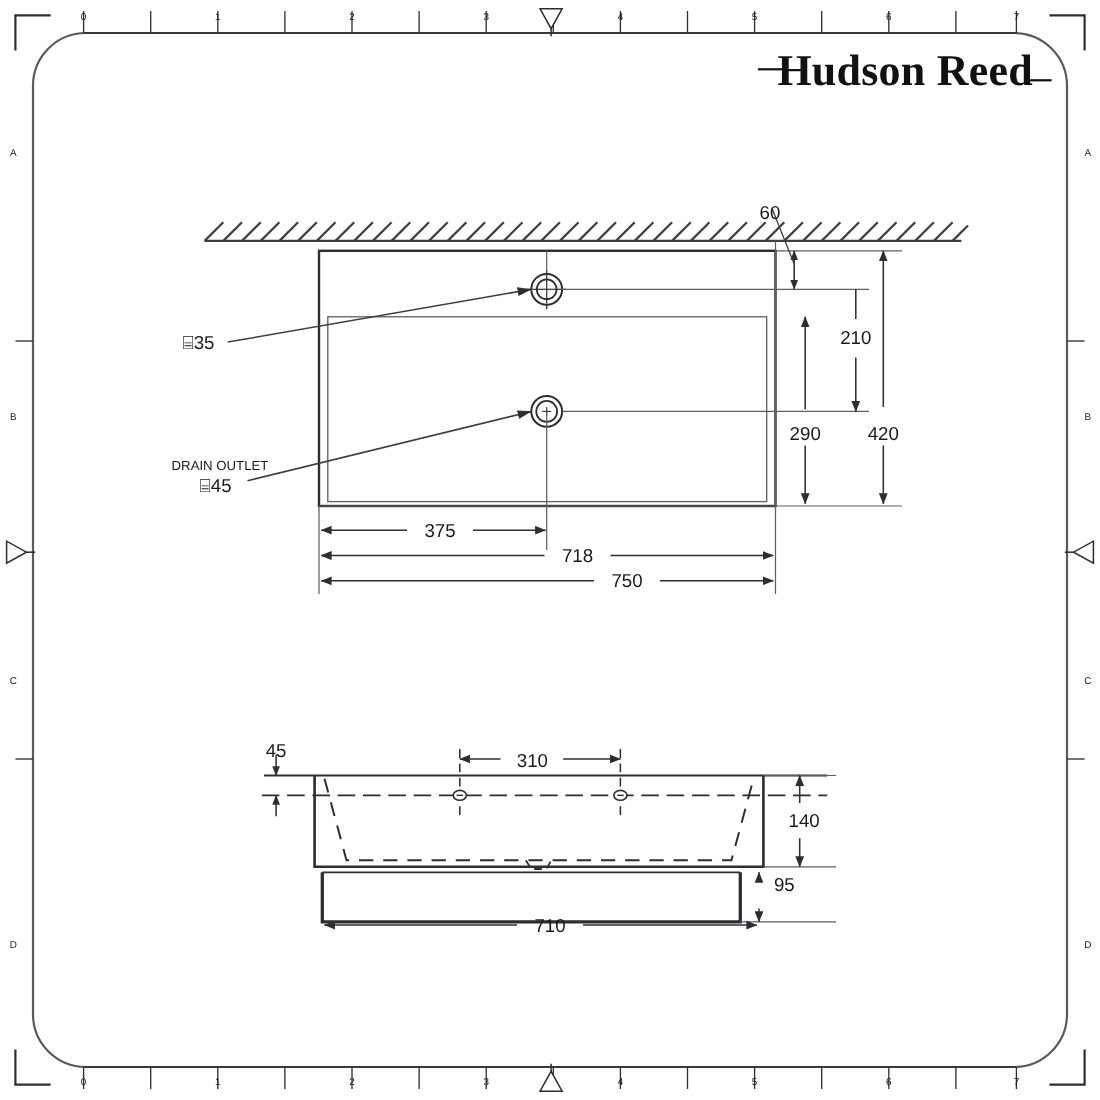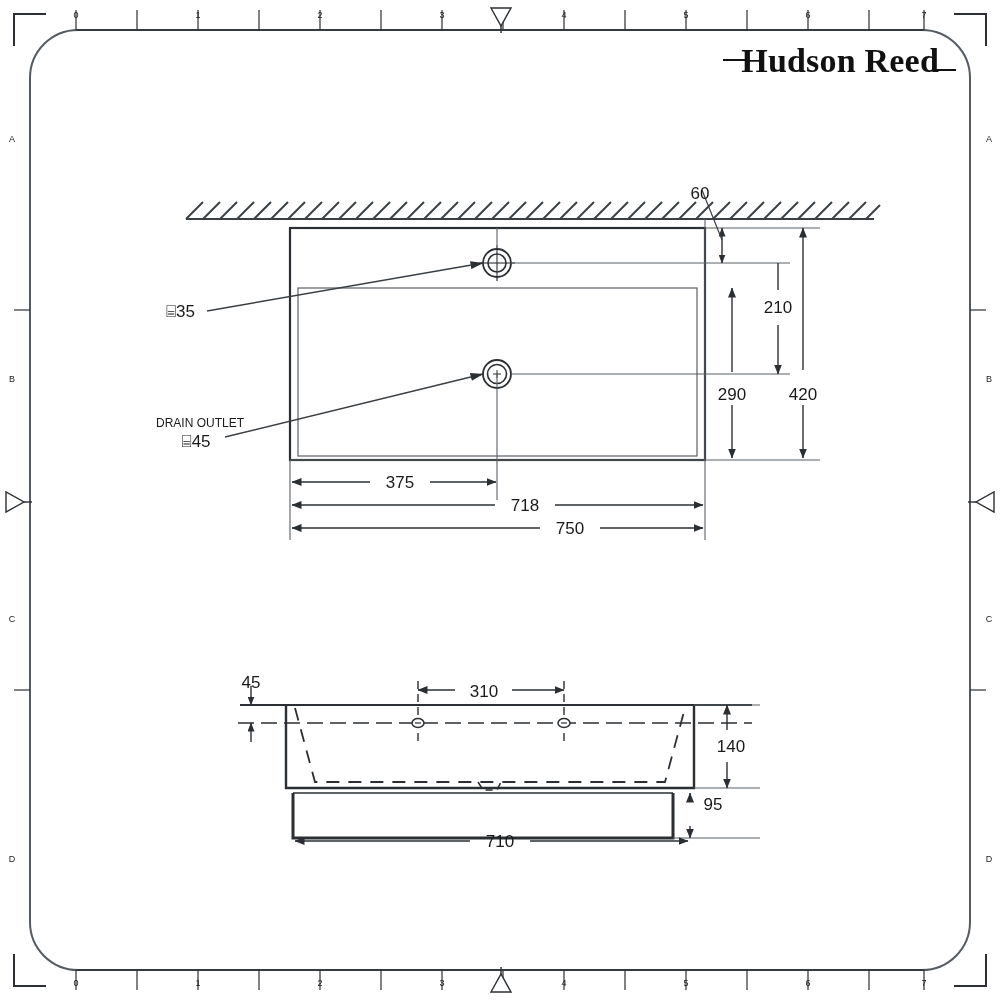--- a/index.html
+++ b/index.html
@@ -25,21 +25,21 @@
     top: 0;
   }
   .logo-wrap {
     position: absolute;
     right: 44px;
     top: 44px;
     text-align: right;
   }
   .logo-text {
     font-family: "Liberation Serif", serif;
-    font-size: 34px;
+    font-size: 40px;
     font-weight: 700;
     color: #111111;
     letter-spacing: 0.2px;
     white-space: nowrap;
     line-height: 1;
   }
   .logo-row {
     display: flex;
     align-items: center;
     justify-content: flex-end;

